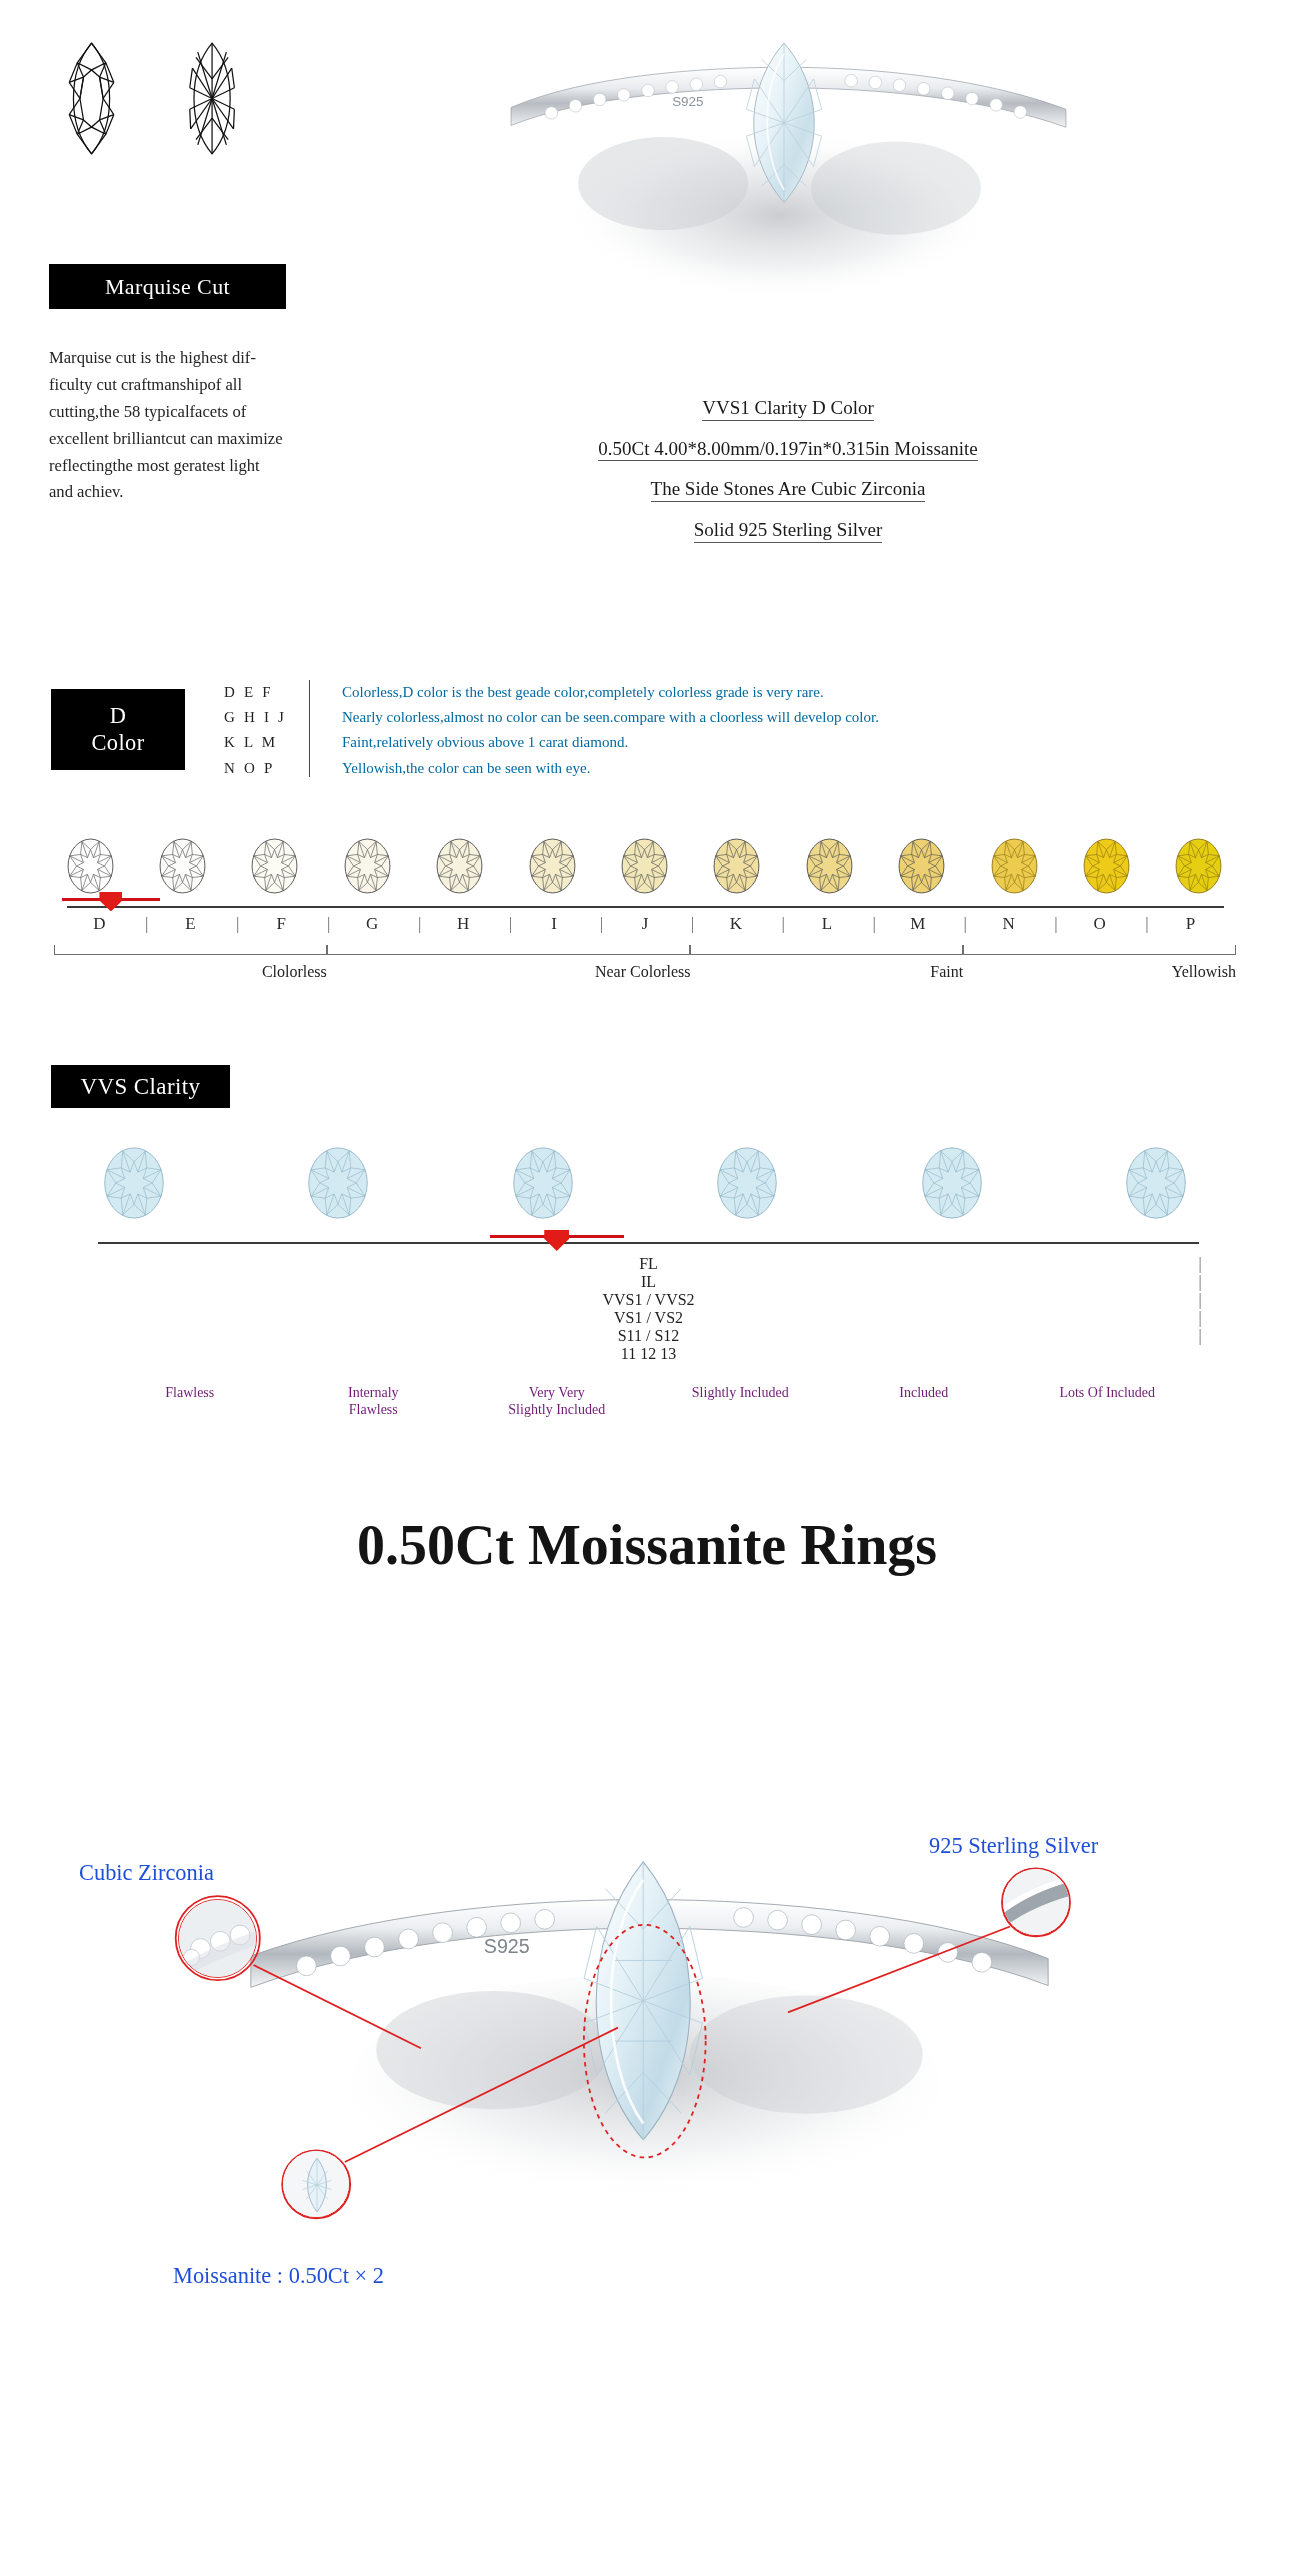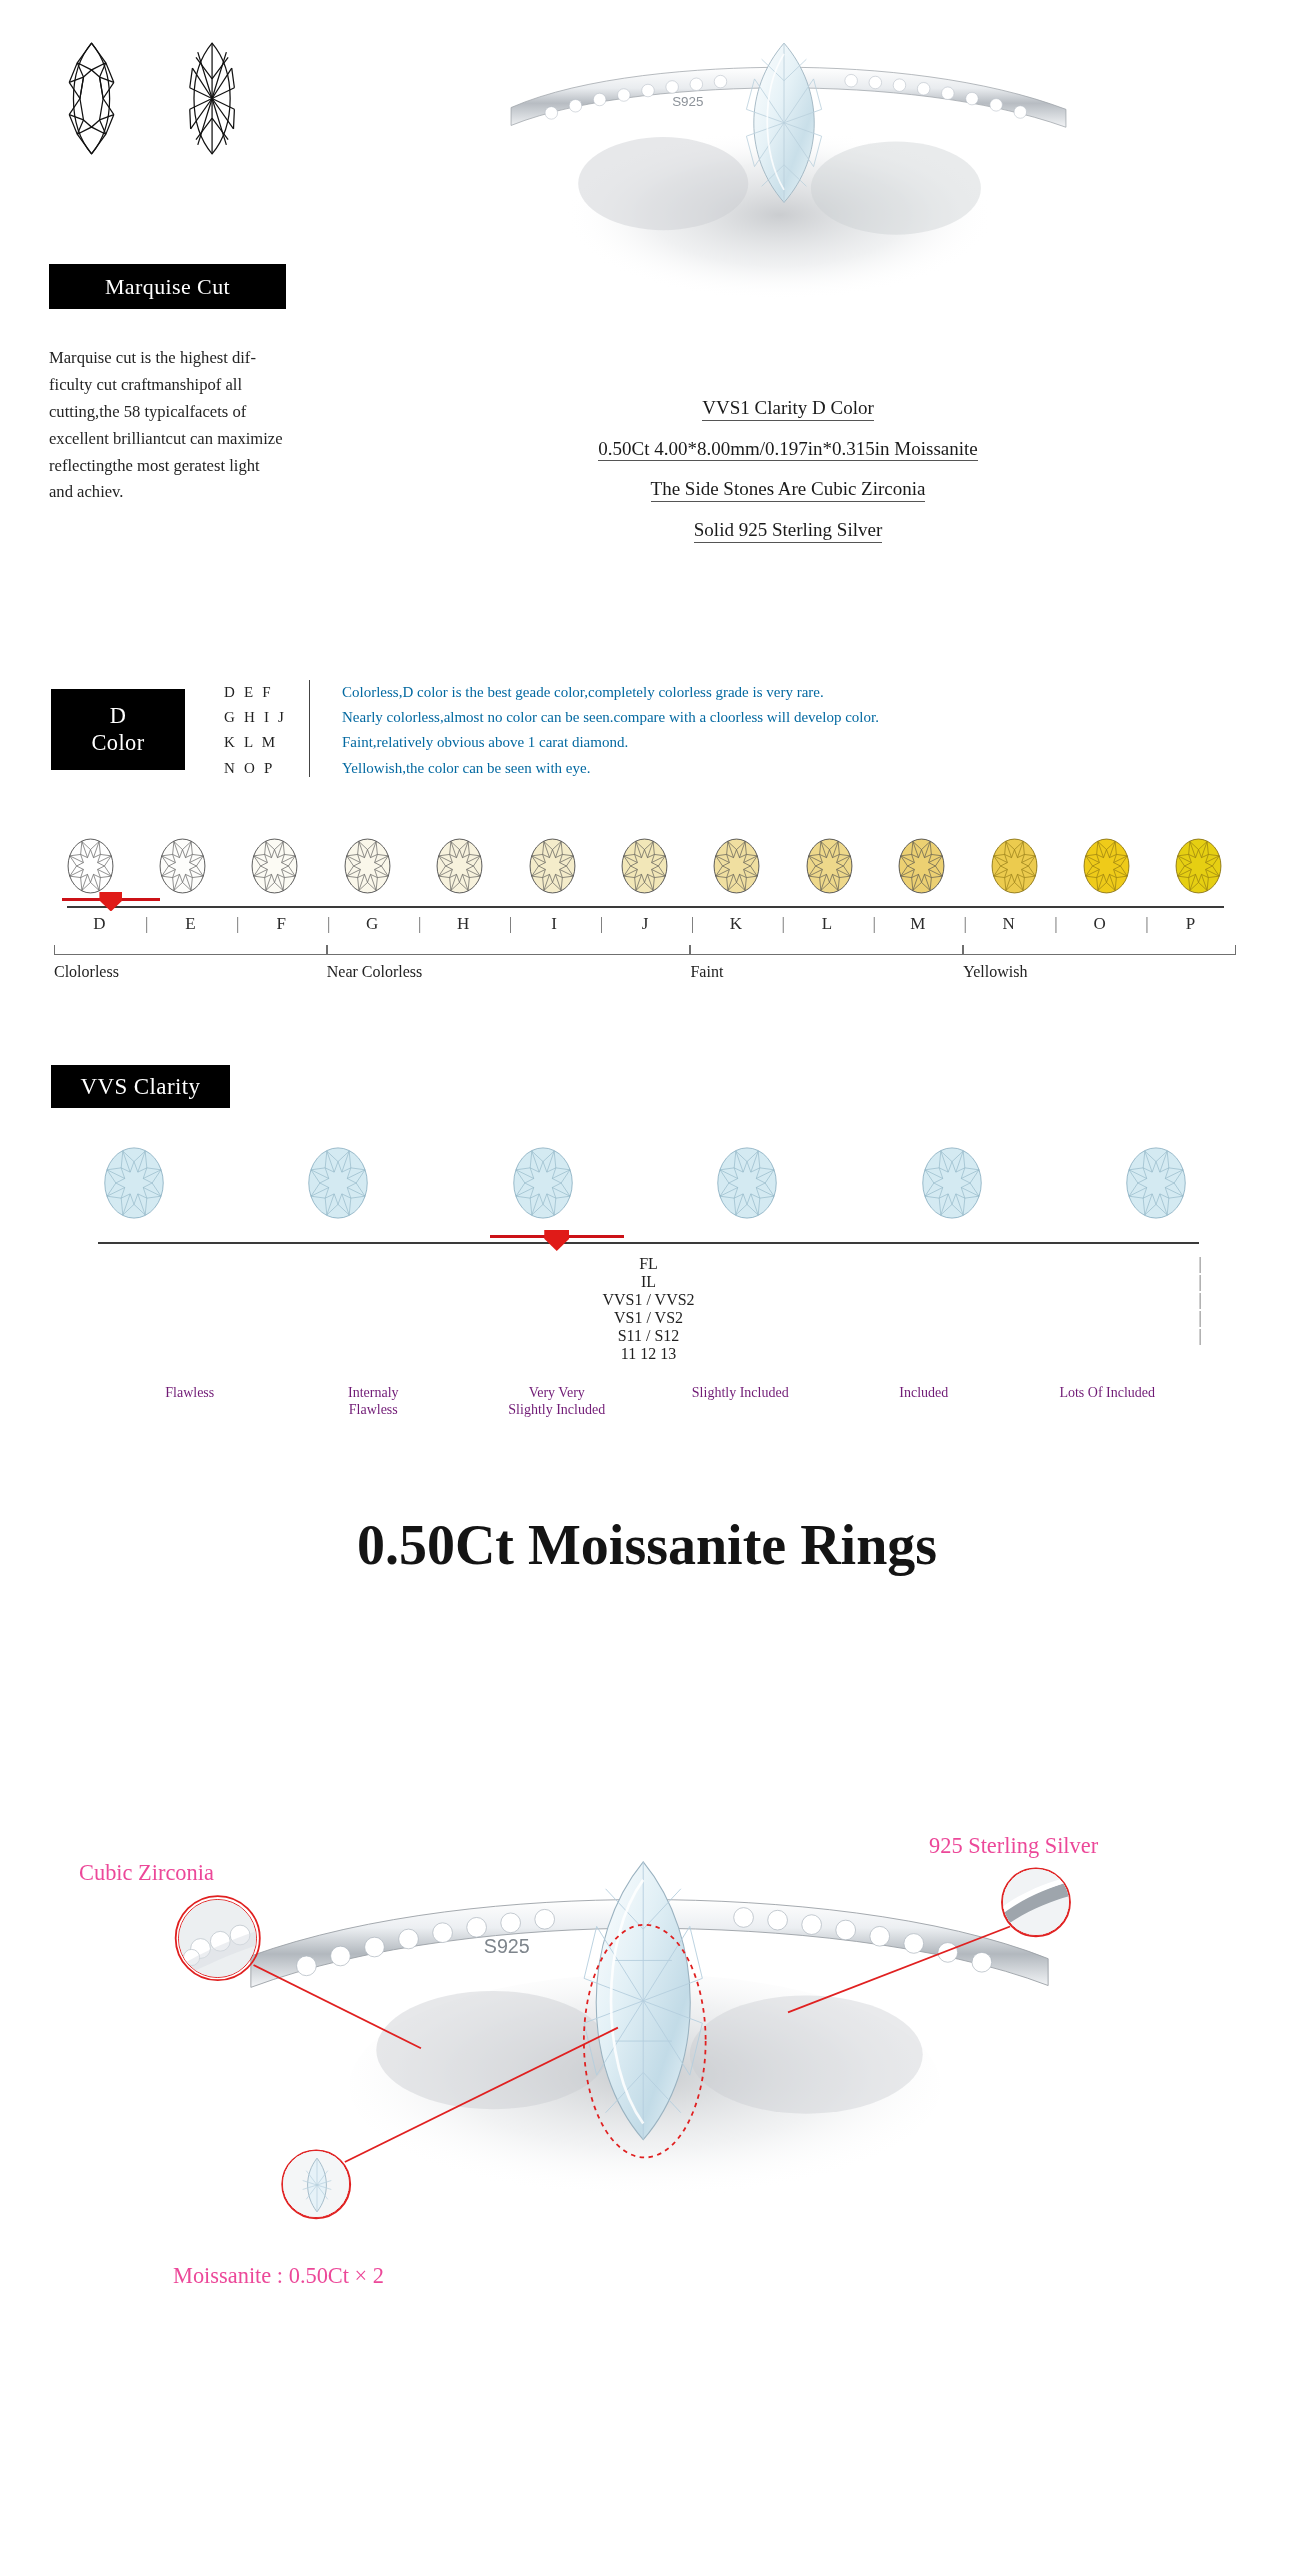--- a/index.html
+++ b/index.html
@@ -139,21 +139,21 @@
     position: absolute;
     top: 0;
     border-left: 1.3px solid #6f6f6f;
     border-right: 1.3px solid #6f6f6f;
     border-bottom: 1.3px solid #6f6f6f;
     height: 9.8px;
   }
   .bracket-label {
     position: absolute;
     top: 18px;
-    text-align: left;
+    text-align: right;
     font-size: 16px;
     color: #222;
   }
 
   
   #clarity-tag {
     left: 51px; top: 1065px;
     width: 179px; height: 43px;
     font-size: 23px;
   }
@@ -201,21 +201,21 @@
     font-family: "Liberation Serif", serif;
   }
 
   
   #annot-wrap { left: 0; top: 1683px; width: 1294px; height: 752px; }
   #annot-ring { position:absolute; left: 224px; top: 161px; width: 851px; height: 430px; }
 
   .annot-label {
     position: absolute;
     font-size: 22.4px;
-    color: #ec4899;
+    color: #1d4ed8;
     white-space: nowrap;
   }
   .annot-svg { position: absolute; left:0; top:0; width: 1294px; height: 752px; pointer-events:none; }
 
   .detail-circle {
     position: absolute;
     border: 1.8px solid #e02020;
     border-radius: 50%;
     overflow: hidden;
     background: #f3f4f6;

